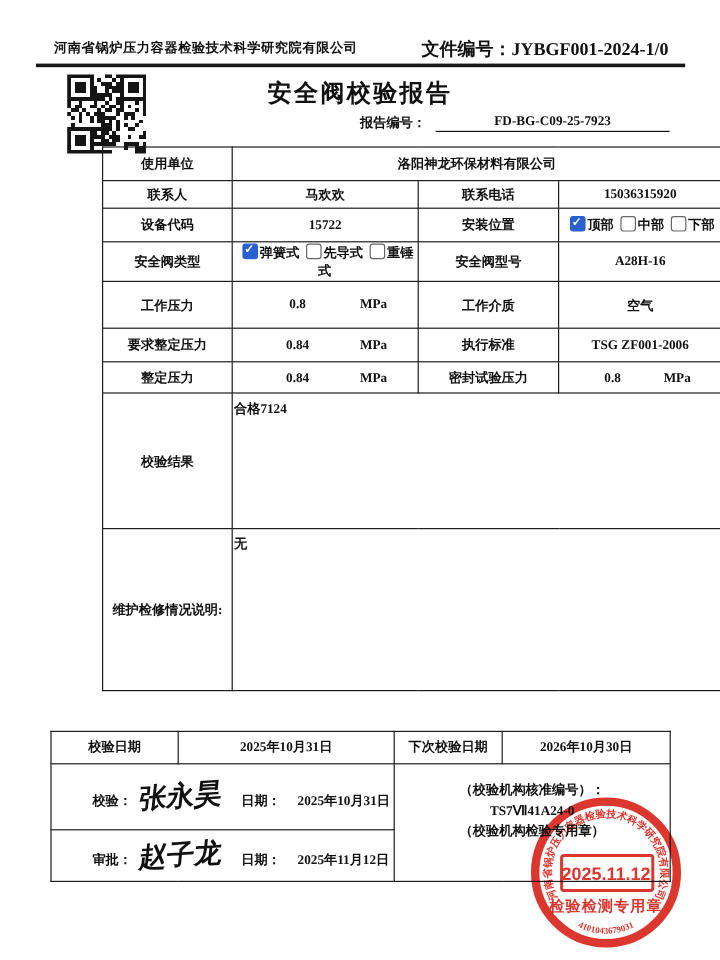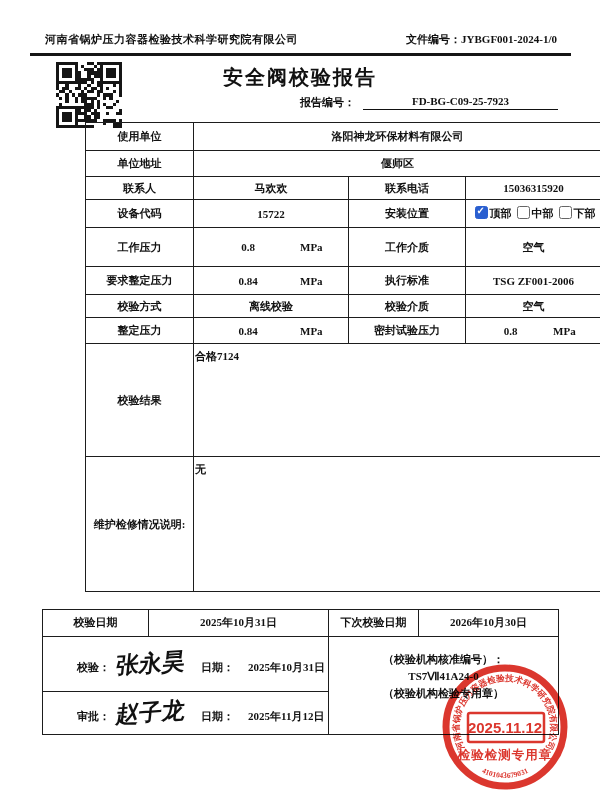--- a/index.html
+++ b/index.html
@@ -1,20 +1,20 @@
 <!DOCTYPE html>
 <html><head>
 <meta charset="utf-8">
 <style>
   html,body{margin:0;padding:0;background:#e8e8e8;}
   .page{position:relative;width:600px;height:800px;background:#ffffff;overflow:hidden;
         font-family:"Liberation Serif",serif;color:#111;font-weight:bold;}
   
   .hdr-company{position:absolute;left:45px;top:32px;font-size:11px;letter-spacing:.5px;}
-  .hdr-docno{position:absolute;right:43px;top:32px;font-size:11px;}
+  .hdr-docno{position:absolute;right:43px;top:32px;font-size:15px;}
   .hdr-rule{position:absolute;left:30px;top:53px;width:541px;height:2.5px;background:#161616;}
   
   .qr{position:absolute;left:56px;top:62px;width:66px;height:66px;}
   .title{position:absolute;left:0;top:64px;width:100%;text-align:center;
          font-family:"Liberation Sans",sans-serif;font-size:20px;font-weight:bold;letter-spacing:2px;}
   .repno{position:absolute;left:300px;top:95px;width:258px;display:flex;align-items:flex-end;font-size:11px;}
   .repno-label{white-space:nowrap;margin-right:8px;}
   .repno-val{flex:1;text-align:center;border-bottom:1.5px solid #111;padding:0 4px 2px;}
   
   .t{position:absolute;left:42px;border-collapse:collapse;table-layout:fixed;}
@@ -306,38 +306,42 @@
         <col style="width:108px">
         <col style="width:155px">
         <col style="width:117px">
         <col style="width:136px">
       </colgroup>
     <tbody>
         <tr style="height:28px">
       <td>使用单位</td>
       <td colspan="3">洛阳神龙环保材料有限公司</td>
     </tr>
-    <tr style="height:26px">
-      <td>单位地址</td>
-      <td colspan="3">偃师区</td>
-    </tr>
     <tr style="height:23px">
       <td>联系人</td>
       <td>马欢欢</td>
       <td>联系电话</td>
       <td>15036315920</td>
     </tr>
     <tr style="height:28px">
       <td>设备代码</td>
       <td>15722</td>
       <td>安装位置</td>
       <td>
         <span class="cb checked"></span><span class="optlab">顶部</span><span class="cb"></span><span class="optlab">中部</span><span class="cb"></span><span class="optlab">下部</span>
       </td>
     </tr>
+    <tr style="height:31px">
+      <td>安全阀类型</td>
+      <td>
+        <span class="cb checked"></span><span class="optlab">弹簧式</span><span class="cb"></span><span class="optlab">先导式</span><span class="cb"></span><span class="optlab">重锤式</span>
+      </td>
+      <td>安全阀型号</td>
+      <td>A28H-16</td>
+    </tr>
     <tr style="height:39px">
       <td>工作压力</td>
       <td>
         <div class="vu">
               <span class="num">0.8</span>
               <span class="unit">MPa</span>
             </div>
       </td>
       <td>工作介质</td>
       <td>空气</td>
@@ -345,26 +349,20 @@
     <tr style="height:28px">
       <td>要求整定压力</td>
       <td>
         <div class="vu">
               <span class="num">0.84</span>
               <span class="unit">MPa</span>
             </div>
       </td>
       <td>执行标准</td>
       <td>TSG ZF001-2006</td>
-    </tr>
-    <tr style="height:23px">
-      <td>校验方式</td>
-      <td>离线校验</td>
-      <td>校验介质</td>
-      <td>空气</td>
     </tr>
     <tr style="height:26px">
       <td>整定压力</td>
       <td>
         <div class="vu">
               <span class="num">0.84</span>
               <span class="unit">MPa</span>
             </div>
       </td>
       <td>密封试验压力</td>

